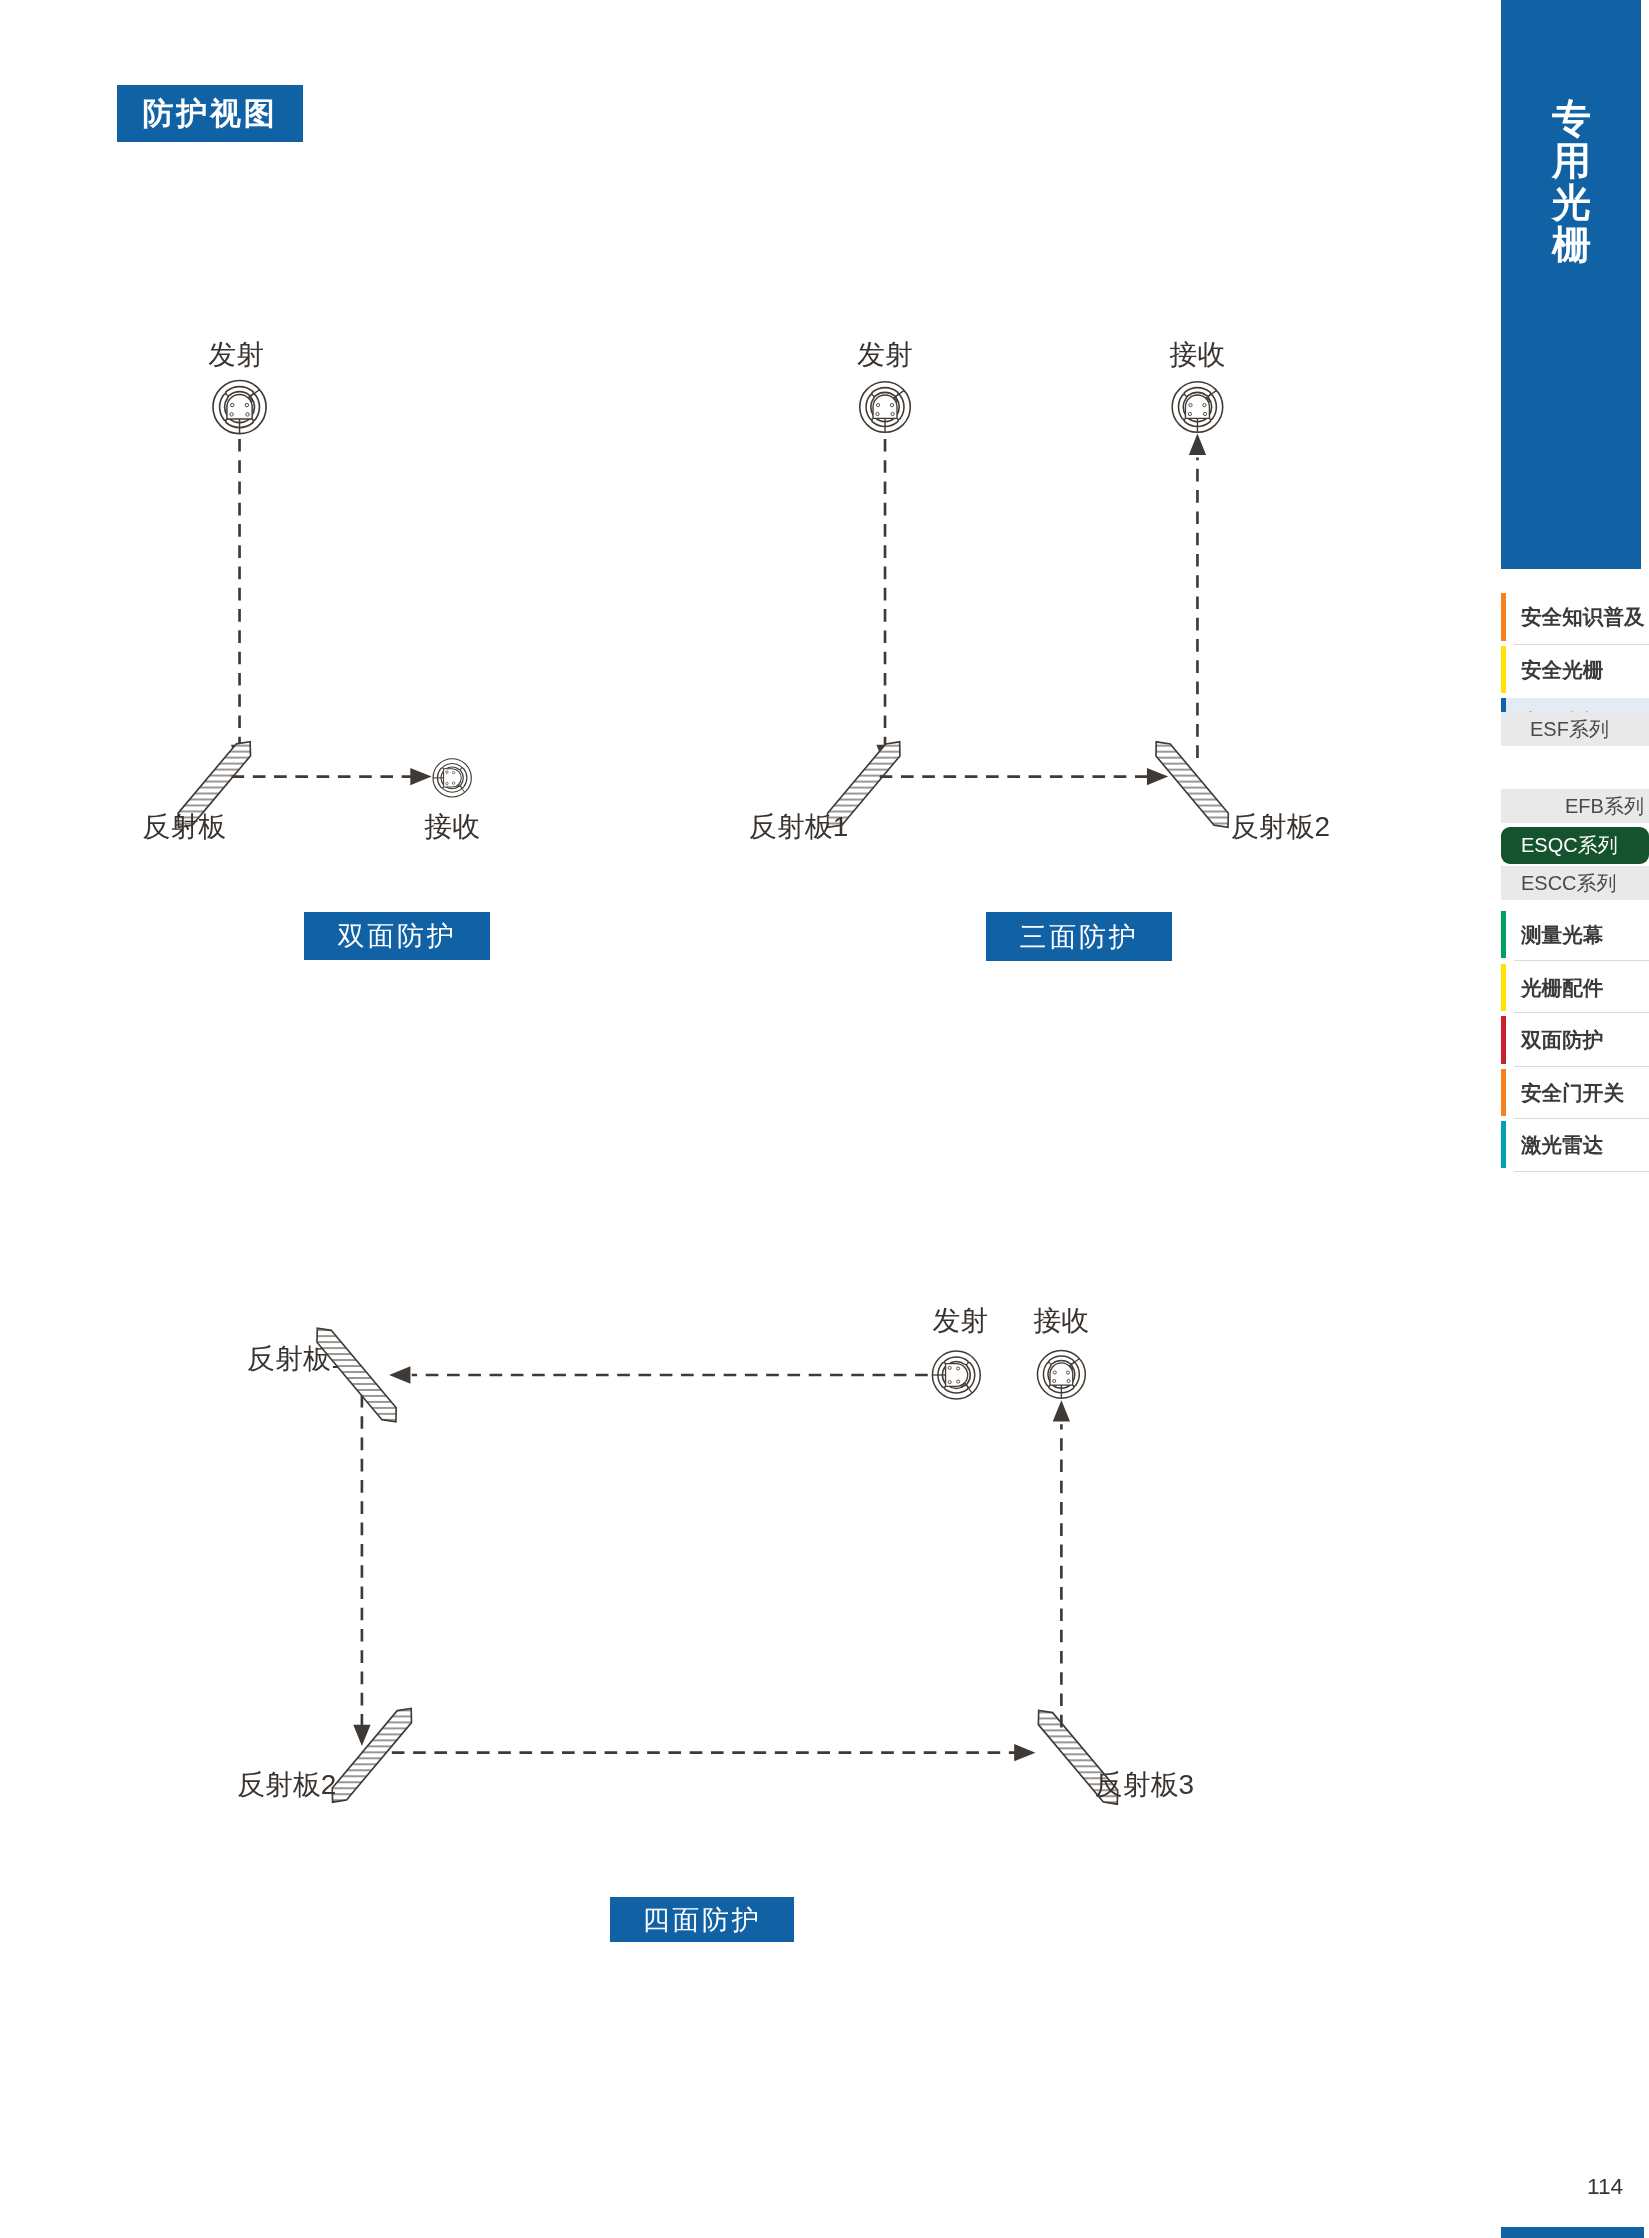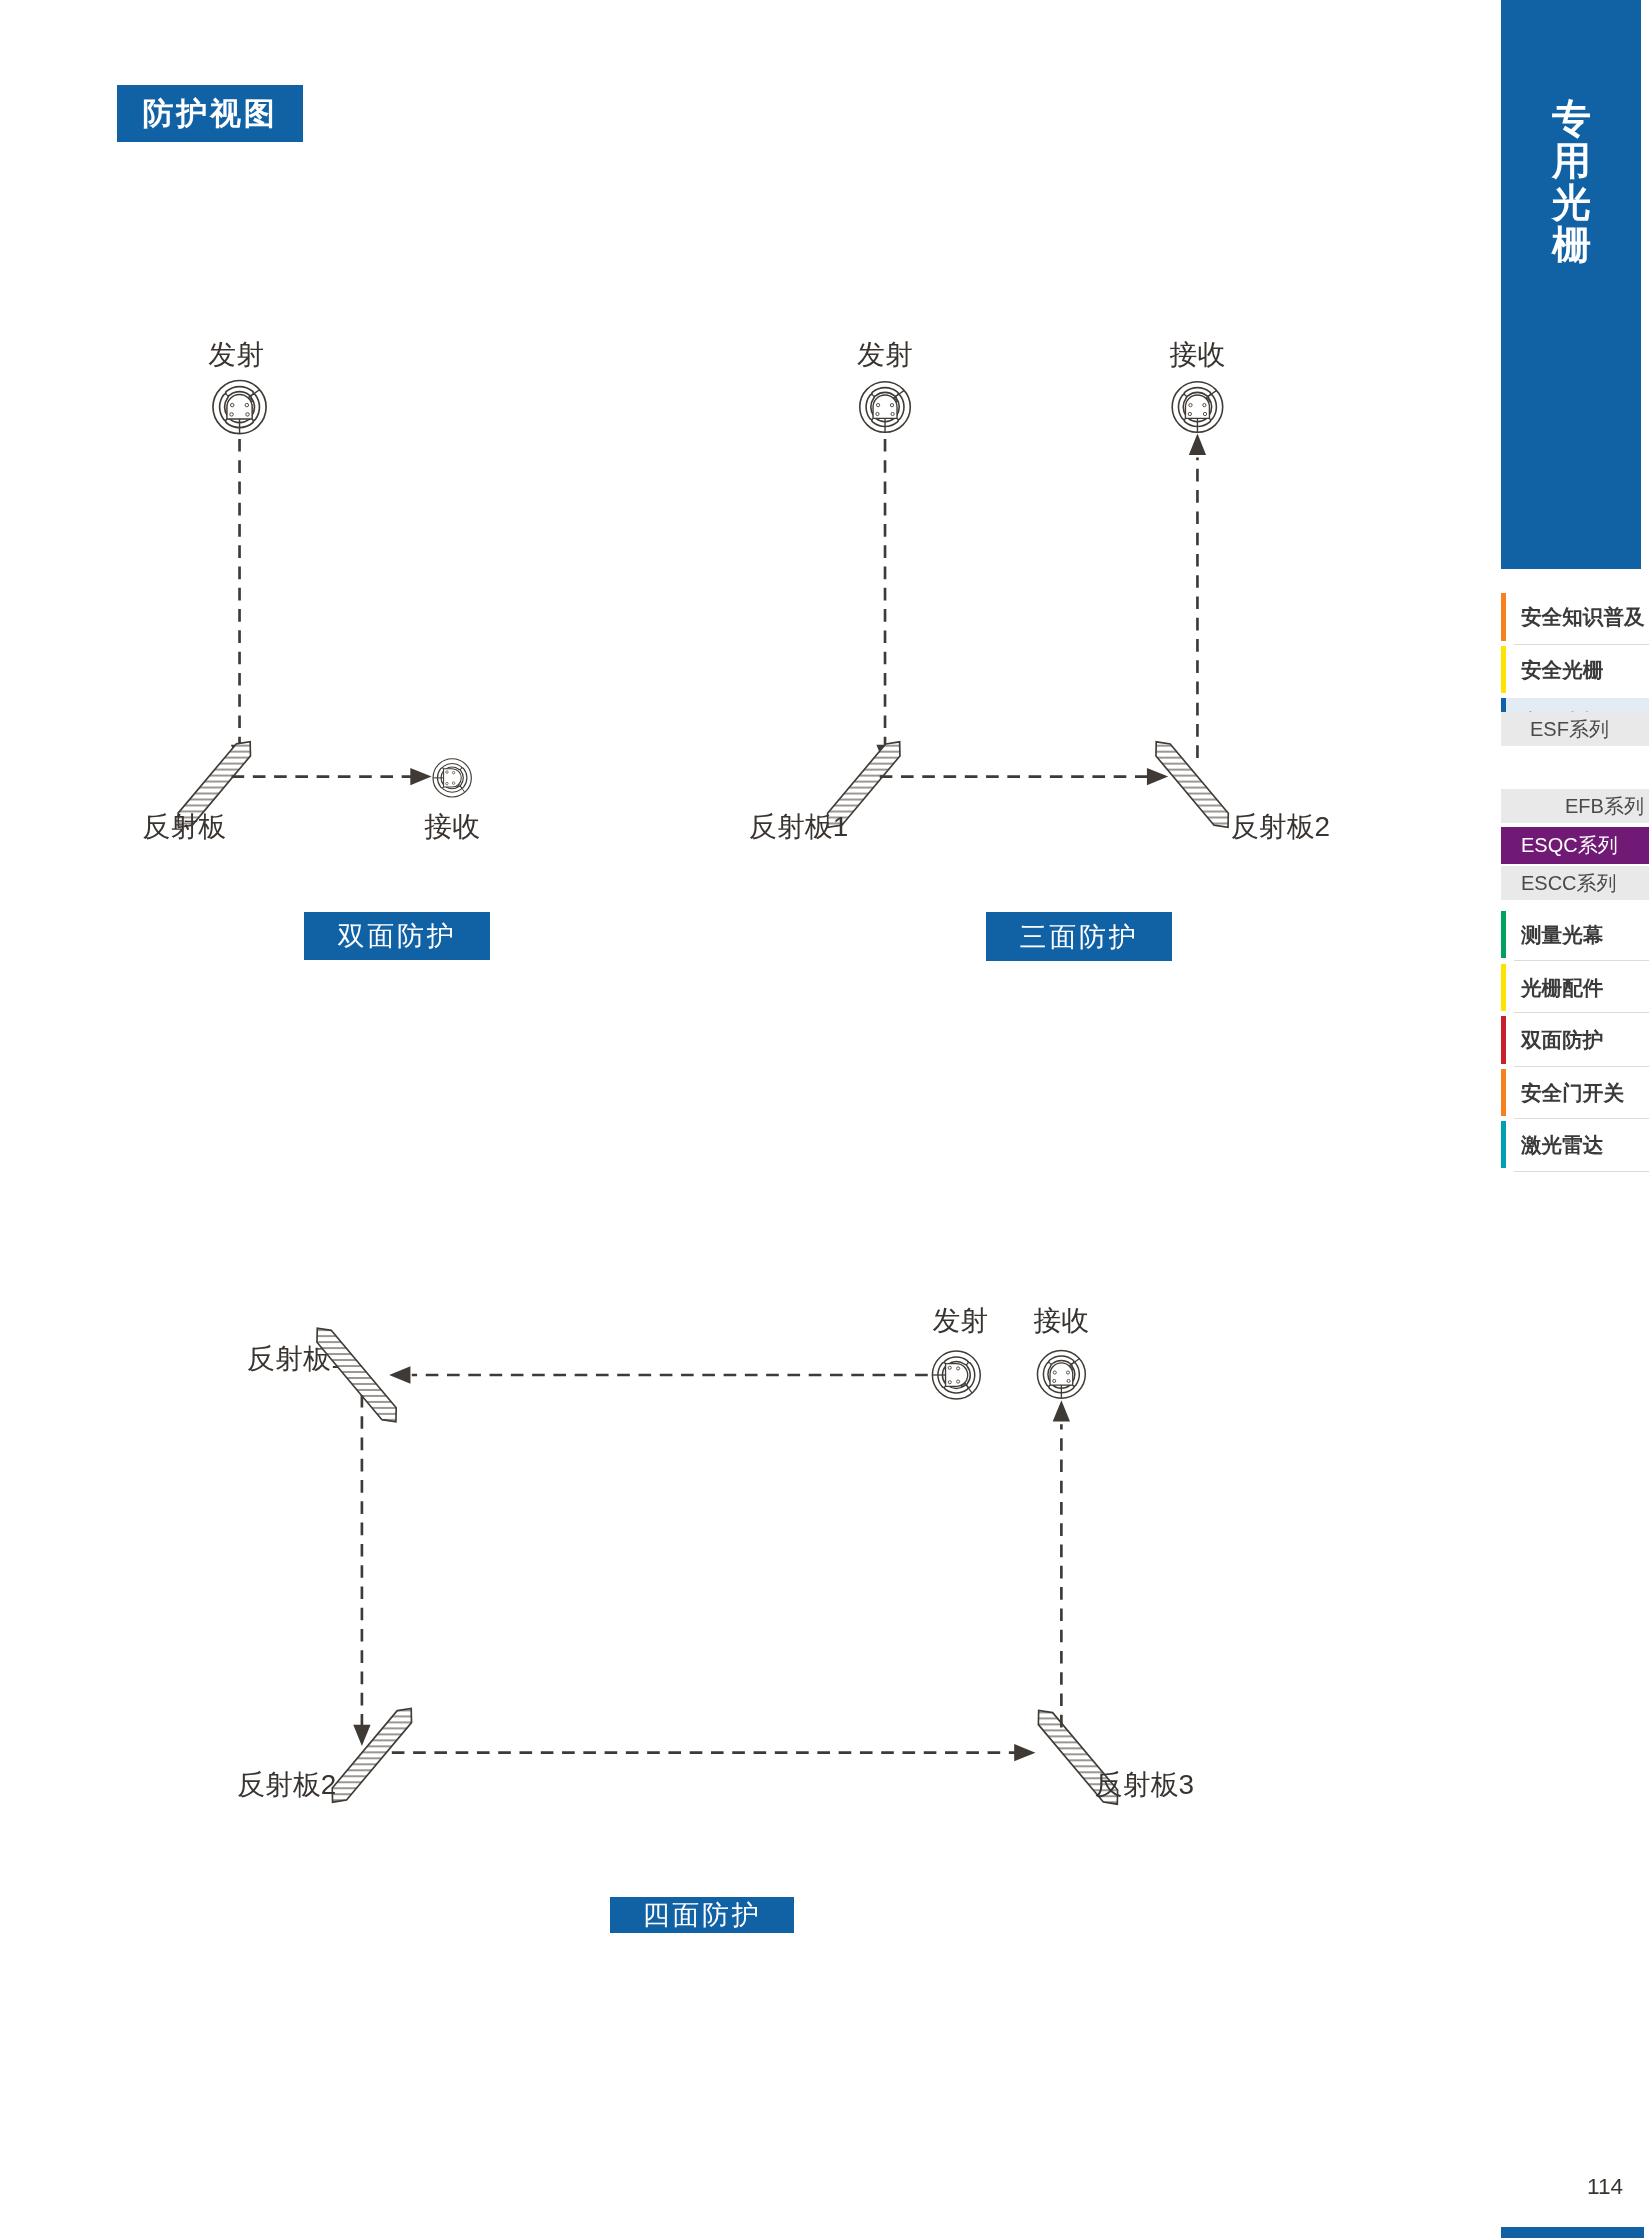--- a/index.html
+++ b/index.html
@@ -17,34 +17,34 @@
          font-size:39px;line-height:42px;font-weight:bold;color:#fff;
          word-break:break-all;text-align:center;}
 
   
   .side-item{position:absolute;left:1501px;width:148px;display:flex;align-items:center;}
   .side-item .bar{position:absolute;left:0;top:0;bottom:0;width:5.3px;}
   .side-item .lbl{margin-left:20px;font-size:20.6px;font-weight:bold;color:#3A3A3A;}
   .side-item.sub .lbl{font-weight:normal;font-size:20px;color:#4A4A4A;margin-left:20px;}
   .side-item.sub{background:#E9E9E9;}
   .side-item.cat-active{background:#E3EBF4;}
-  .side-item.sub-active{background:#701a75;}
+  .side-item.sub-active{background:#14532d;border-radius:9px;}
   .side-item.sub-active .lbl{color:#fff;}
   .sep{position:absolute;left:1514px;width:135px;height:1.3px;background:#DBDBDB;}
 
   
   svg.diagram{position:absolute;}
   svg text{font-family:"Liberation Sans","DejaVu Sans",sans-serif;font-size:42px;fill:#3A3430;font-weight:500;}
 
   
   .caption{position:absolute;background:#1161A5;color:#fff;font-size:27px;font-weight:500;
            letter-spacing:2.7px;display:flex;align-items:center;justify-content:center;}
   .cap1{left:304px;top:912px;width:186px;height:48px;}
   .cap2{left:986px;top:912px;width:186px;height:49px;}
-  .cap3{left:610px;top:1897px;width:184px;height:36px;}
+  .cap3{left:610px;top:1897px;width:184px;height:45px;}
 
   
   .footer-bar{position:absolute;left:685px;top:2163px;width:277px;height:76px;background:#1161A5;
               color:#fff;font-size:22.6px;display:flex;justify-content:center;padding-top:16px;box-sizing:border-box;}
   .page-num{position:absolute;left:1587px;top:2174px;font-size:22.6px;color:#3A3430;}
   .corner-tab{position:absolute;left:1501px;top:2227px;width:143px;height:11.3px;background:#1161A5;}
   .hidden-defs{position:absolute;width:0;height:0;overflow:hidden;}
 </style>
 </head>
 <body>

